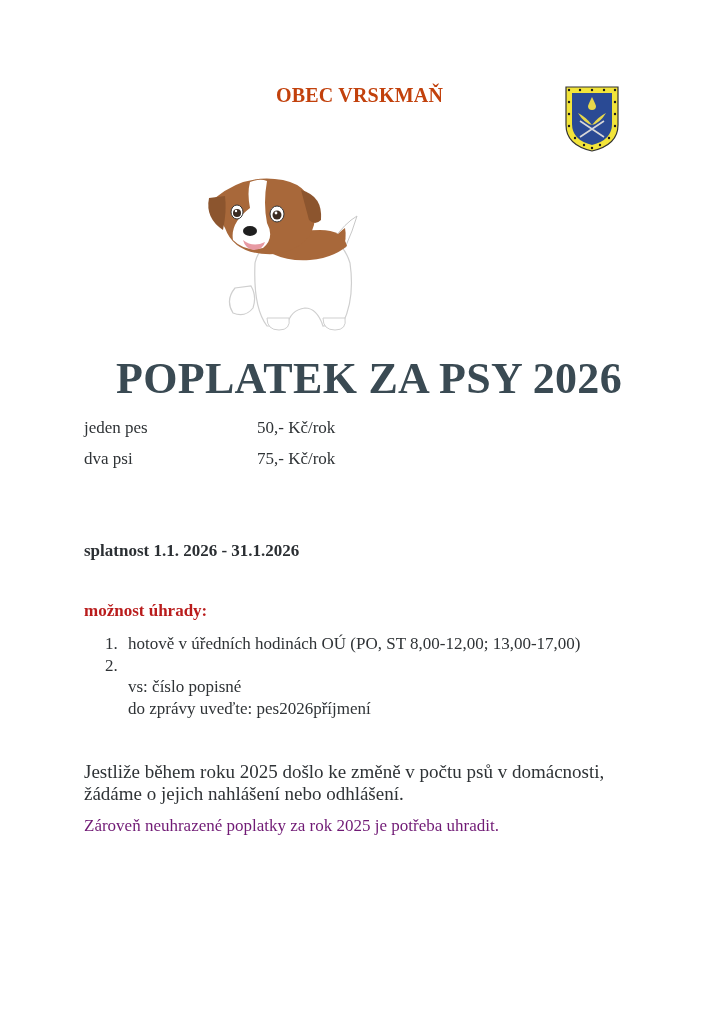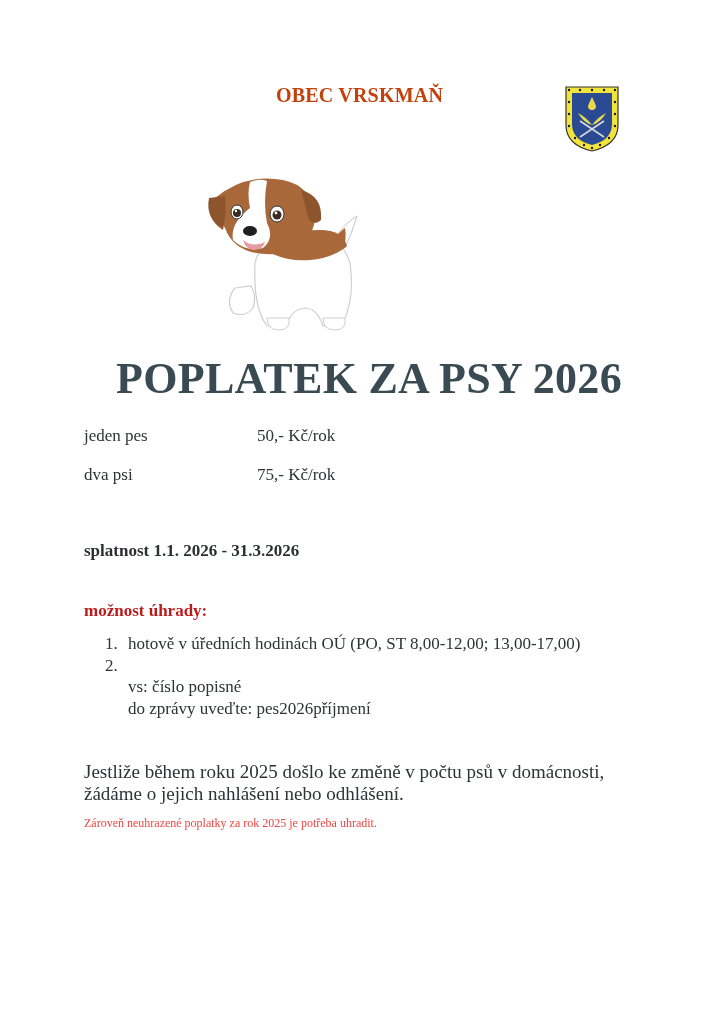--- a/index.html
+++ b/index.html
@@ -15,34 +15,34 @@
     letter-spacing: 0.2px; white-space: nowrap;
   }
   .crest { left: 564px; top: 85px; width: 56px; height: 68px; }
   .dog { left: 205px; top: 168px; width: 170px; height: 165px; }
   .title {
     left: 116px; top: 353px;
     font-size: 44px; font-weight: bold; color: #3a4a53;
     letter-spacing: 0.3px; white-space: nowrap;
   }
   .fees { left: 84px; top: 418px; font-size: 17px; color: #2f3336; }
-  .fee-row { height: 30.5px; display: flex; margin-top: 8px; }
+  .fee-row { height: 30.5px; display: flex; }
   .fee-row .lbl { width: 173px; }
   .due {
     left: 84px; top: 541px; font-size: 17px; font-weight: bold; color: #2b2f33;
   }
   .pay-head {
     left: 84px; top: 601px; font-size: 17px; font-weight: bold; color: #b91c1c;
   }
   .pay-list { left: 105px; top: 633px; font-size: 17px; line-height: 21.5px; color: #2f3336; }
   .pay-list .item { display: flex; }
   .pay-list .num { width: 23px; }
   .pay-list .sub { padding-left: 23px; }
   .notice { left: 84px; top: 761px; width: 580px; font-size: 19px; line-height: 22px; color: #2f3336; }
-  .notice2 { left: 84px; top: 816px; font-size: 12px; color: #ef4444; white-space: nowrap; }
+  .notice2 { left: 84px; top: 816px; font-size: 17px; color: #701a75; white-space: nowrap; }
 </style>
 </head>
 <body>
 
 <div class="abs municipality">OBEC VRSKMAŇ</div>
 
 <svg class="abs crest" viewBox="0 0 56 68">
   <path d="M2 2 H54 V40 Q54 60 28 66 Q2 60 2 40 Z" fill="#f2e43a" stroke="#333" stroke-width="1.2"></path>
   <path d="M8 8 H48 V39 Q48 55 28 60 Q8 55 8 39 Z" fill="#2a4a94"></path>
   <g fill="#1a1a1a">
@@ -105,21 +105,21 @@
   <div class="fee-row">
     <span class="lbl">jeden pes</span>
     <span>50,- Kč/rok</span>
   </div>
   <div class="fee-row">
     <span class="lbl">dva psi</span>
     <span>75,- Kč/rok</span>
   </div>
 </div>
 
-<div class="abs due">splatnost 1.1. 2026 - 31.3.2026</div>
+<div class="abs due">splatnost 1.1. 2026 - 31.1.2026</div>
 
 <div class="abs pay-head">možnost úhrady:</div>
 
 <div class="abs pay-list">
   <div class="item">
     <span class="num">1.</span>
     <span>hotově v úředních hodinách OÚ (PO, ST 8,00-12,00; 13,00-17,00)</span>
   </div>
   <div class="item">
     <span class="num">2.</span>

